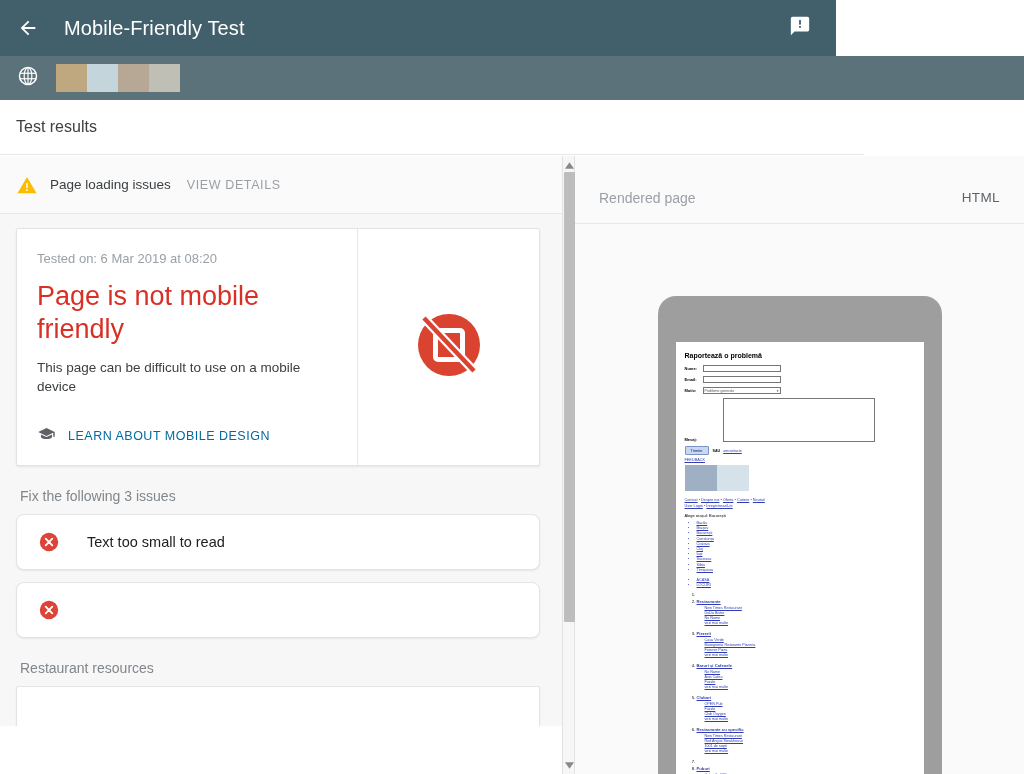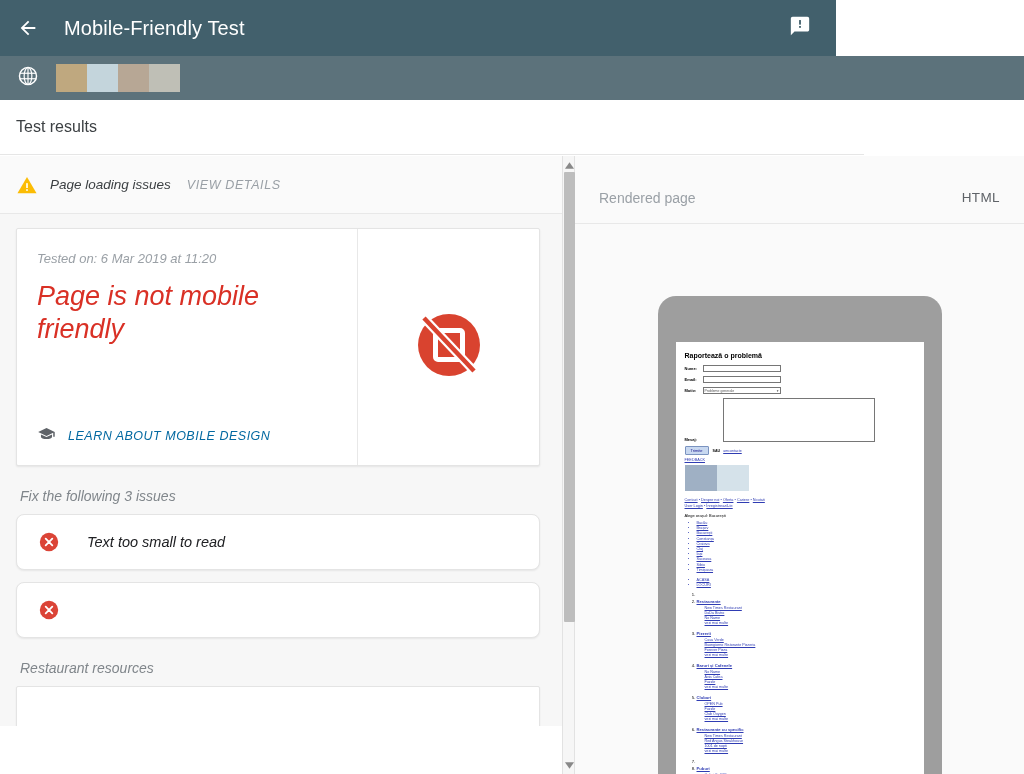--- a/index.html
+++ b/index.html
@@ -47,21 +47,21 @@
     position: absolute; top: 100px; left: 0; width: 864px; height: 55px;
     background: #ffffff; display: flex; align-items: center;
     border-bottom: 1px solid #e6e6e6;
   }
   .results-title { margin-left: 16px; font-size: 16px; color: #3c4043; }
 
   
   .panes { position: absolute; top: 156px; left: 0; width: 1024px; height: 618px; display: flex; }
   .left-pane {
     width: 562px; height: 570px; background: #f7f7f7;
-    position: relative; overflow: hidden; font-style: italic;
+    position: relative; overflow: hidden;
   }
   .scrollbar {
     width: 13px; height: 618px; background: #f6f6f6;
     border-left: 1px solid #e2e2e2; border-right: 1px solid #e2e2e2;
     position: relative; cursor: pointer;
   }
   .sb-arrow { width: 13px; height: 14px; display: flex; align-items: center; justify-content: center; }
   .sb-arrow.top { position: absolute; top: 2px; left: 0; }
   .sb-arrow.bottom { position: absolute; bottom: 2px; left: 0; }
   .sb-thumb {
@@ -242,22 +242,23 @@
           </svg>
         </span>
         <span class="loading-text">Page loading issues</span>
         <span class="view-details">VIEW DETAILS</span>
       </div>
 
       <div class="left-scroll">
 
         <div class="summary-card">
           <div class="summary-left">
-            <div class="tested-on">Tested on: 6 Mar 2019 at 11:20</div>
+            <div class="tested-on">Tested on: 6 Mar 2019 at 08:20</div>
             <div class="verdict">Page is not mobile friendly</div>
+            <div class="verdict-sub">This page can be difficult to use on a mobile device</div>
             <div class="learn-row">
               <span>
                 <svg width="19" height="19" viewBox="0 0 24 24">
                   <path fill="#5f6368" d="M12 5L1.5 10 12 15l8.5-4.05V16h1.9v-6L12 5z"></path>
                   <path fill="#5f6368" d="M5 13.2v3.1c0 1.2 3.1 2.7 7 2.7s7-1.5 7-2.7v-3.1l-7 3.3-7-3.3z"></path>
                 </svg>
               </span>
               <span class="learn-label">LEARN ABOUT MOBILE DESIGN</span>
             </div>
           </div>

